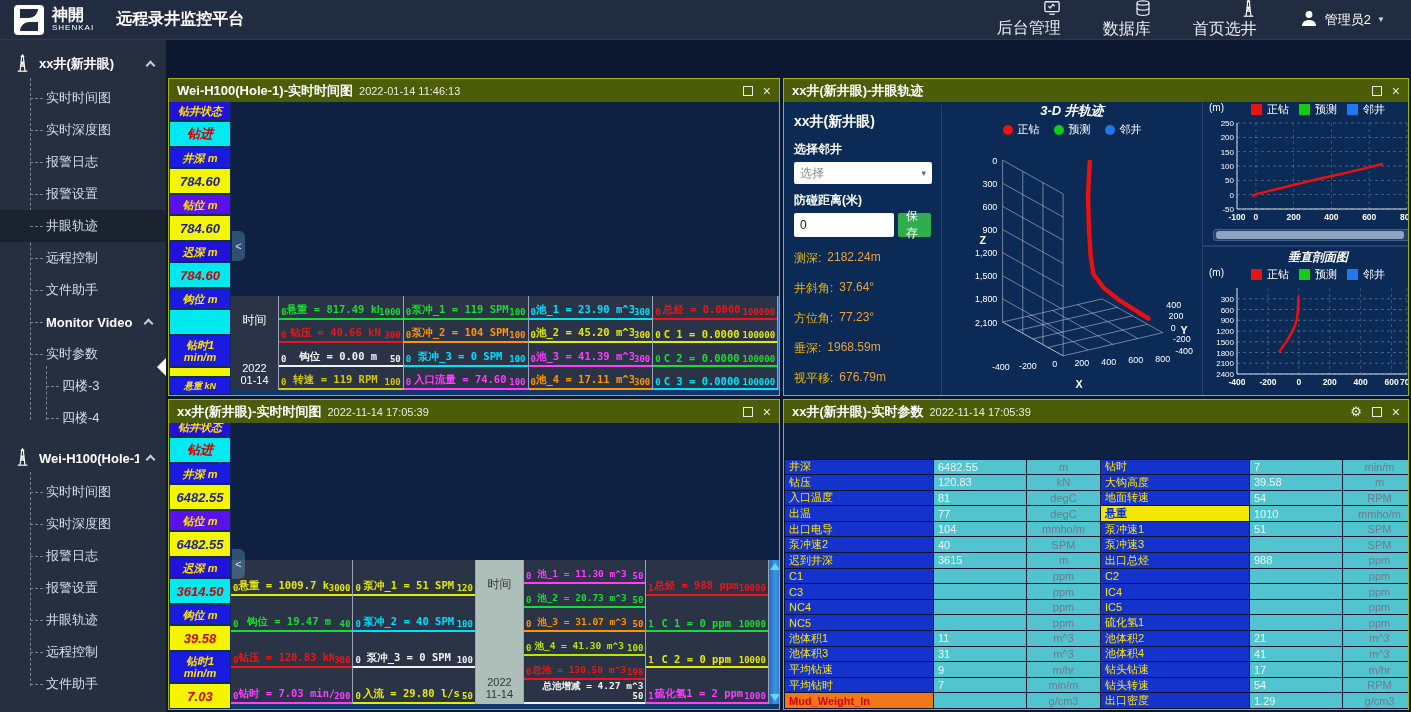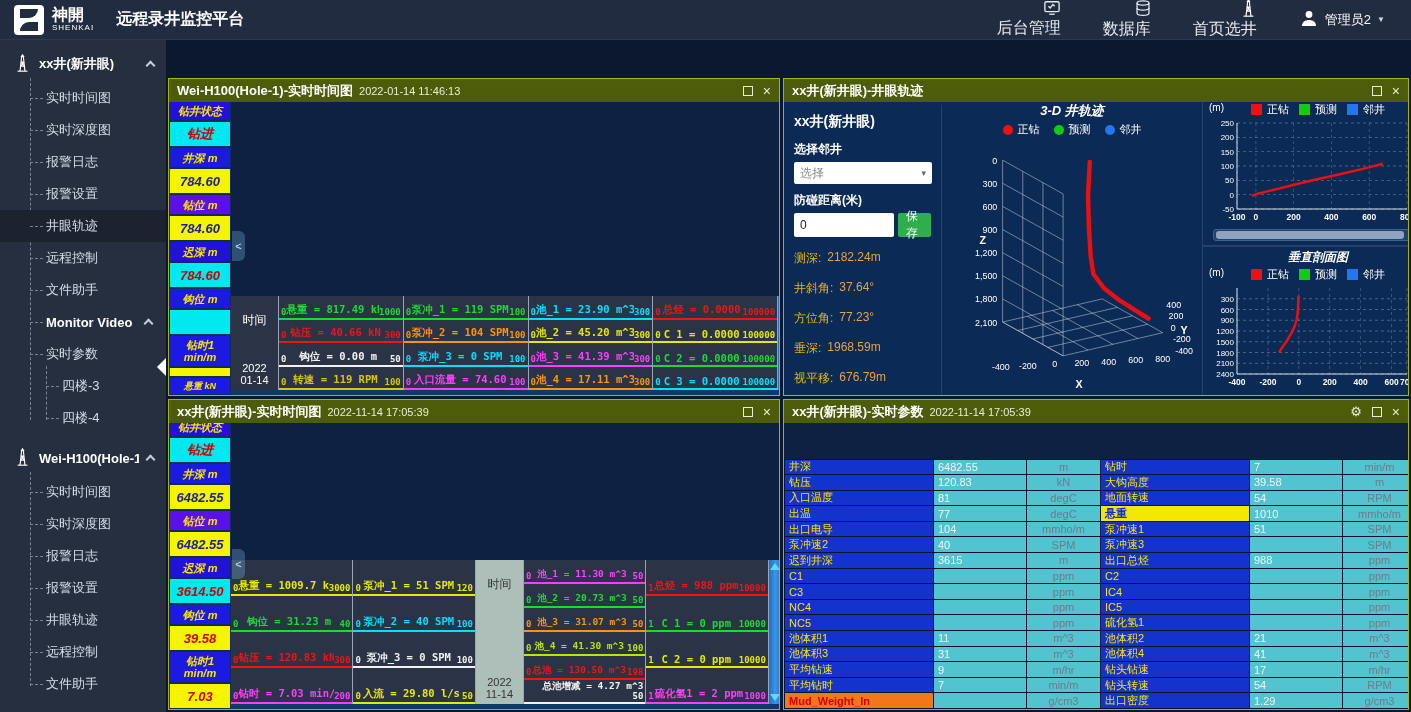--- a/index.html
+++ b/index.html
@@ -752,21 +752,21 @@
         <div class="chart-zone" id="bl-chart">
             <div class="track">
               <div class="hdrzone" style="height: 144px;">
                 <div class="trk-h" style="color: rgb(232, 232, 0); border-bottom: 2px solid rgb(232, 232, 0);">
                   <span class="h-min">0</span>
                   <span class="h-txt">悬重 = 1009.7 kN</span>
                   <span class="h-max">3000</span>
                 </div>
                 <div class="trk-h" style="color: rgb(24, 221, 48); border-bottom: 2px solid rgb(24, 221, 48);">
                   <span class="h-min">0</span>
-                  <span class="h-txt">钩位 = 31.23 m</span>
+                  <span class="h-txt">钩位 = 19.47 m</span>
                   <span class="h-max">40</span>
                 </div>
                 <div class="trk-h" style="color: rgb(238, 21, 21); border-bottom: 2px solid rgb(238, 21, 21);">
                   <span class="h-min">0</span>
                   <span class="h-txt">钻压 = 120.83 kN</span>
                   <span class="h-max">300</span>
                 </div>
                 <div class="trk-h" style="color: rgb(255, 60, 255); border-bottom: 2px solid rgb(255, 60, 255);">
                   <span class="h-min">0</span>
                   <span class="h-txt">钻时 = 7.03 min/m</span>

